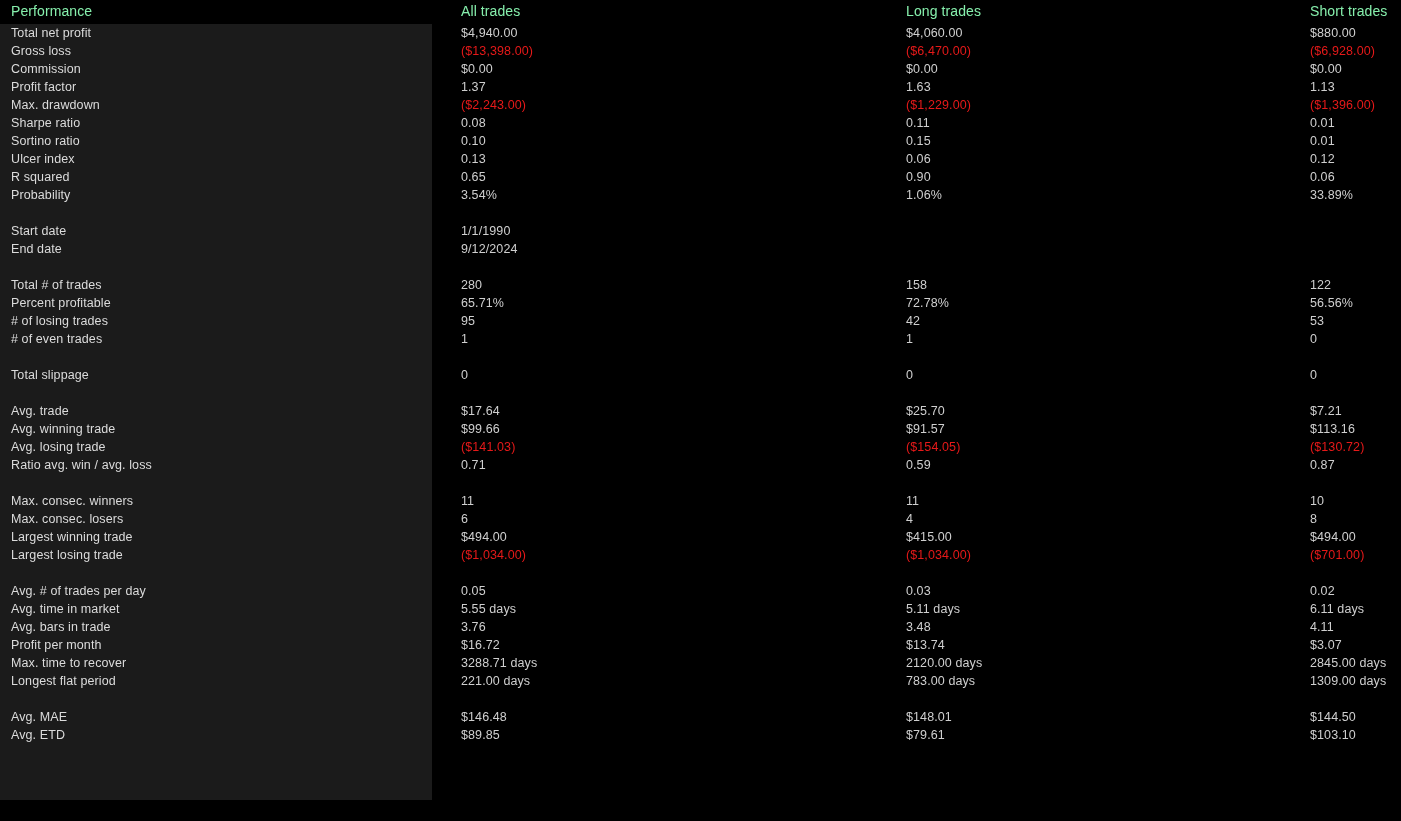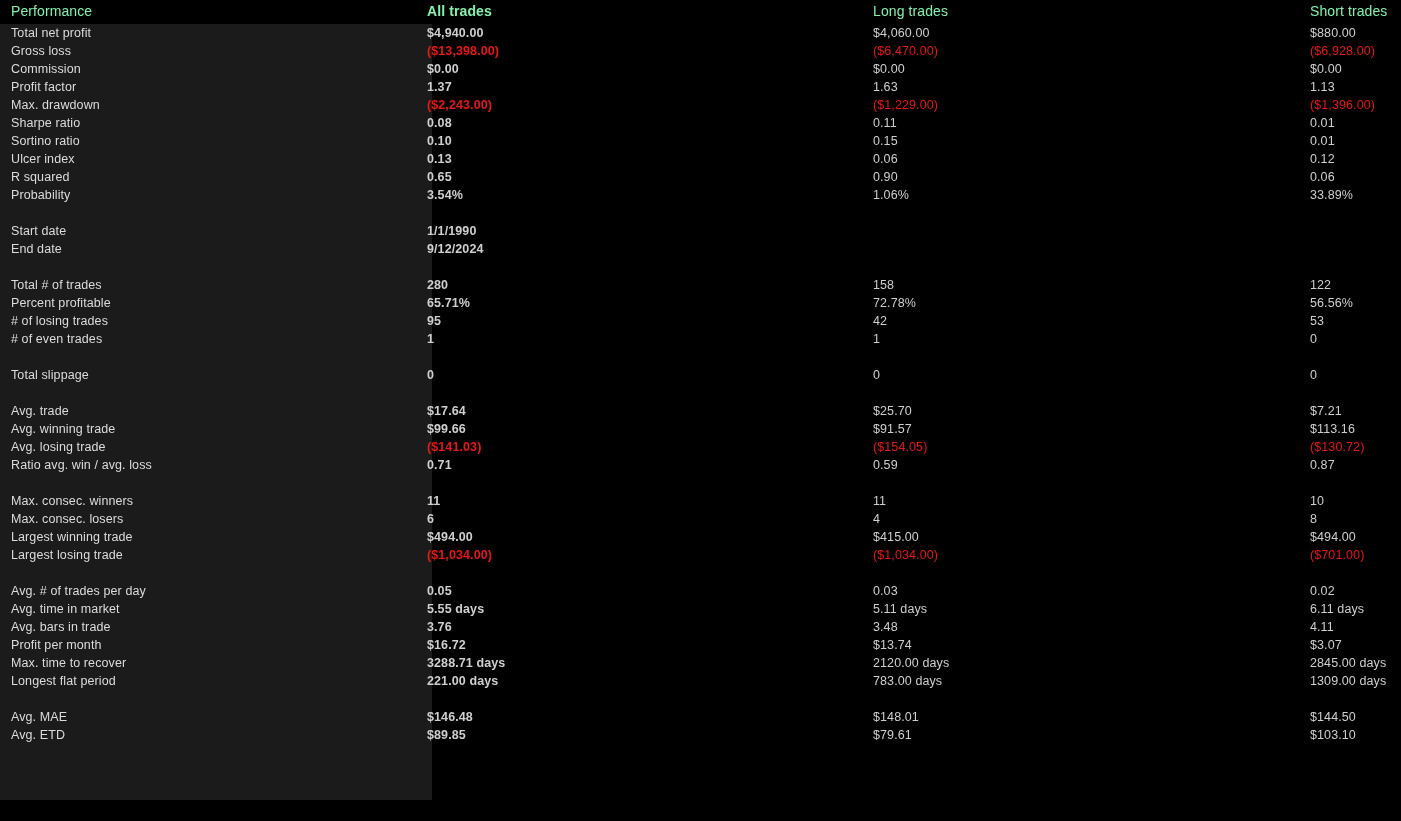--- a/index.html
+++ b/index.html
@@ -53,22 +53,22 @@
     line-height: 18px;
     white-space: nowrap;
     letter-spacing: 0.1px;
   }
   .header-row .cell {
     line-height: 22px;
     font-size: 14px;
     color: #86efac;
   }
   .c-label { left: 11px; }
-  .c-all   { left: 427px; font-weight: bold; }
-  .c-long  { left: 873px; }
+  .c-all   { left: 461px; }
+  .c-long  { left: 906px; }
   .c-short { left: 1310px; }
 
   .label { color: #dcdcdc; }
   .val   { color: #cfcfcf; }
   .val.neg { color: #e61919; }
 </style>
 </head>
 <body>
 
 <div id="report">

